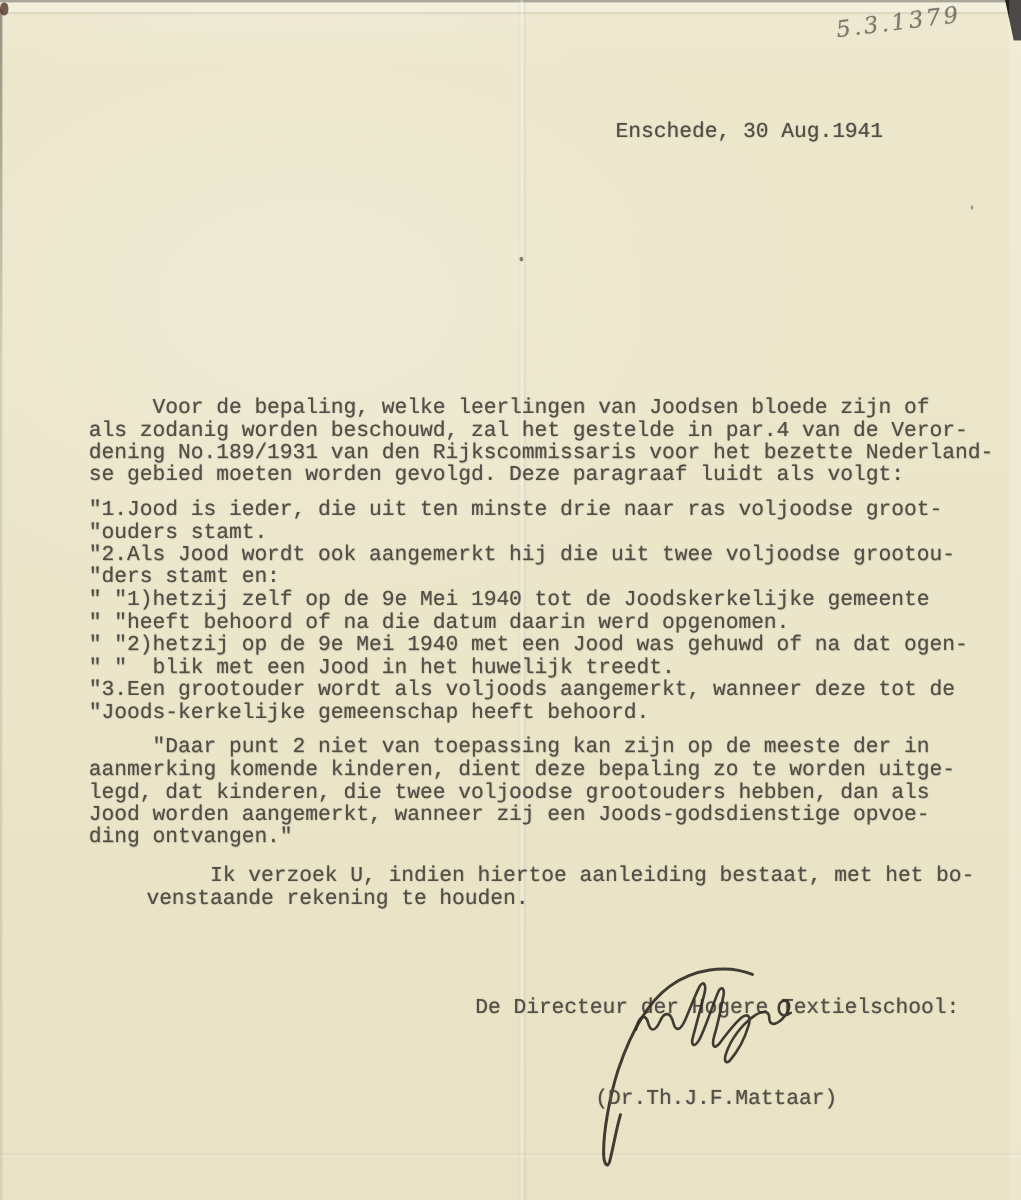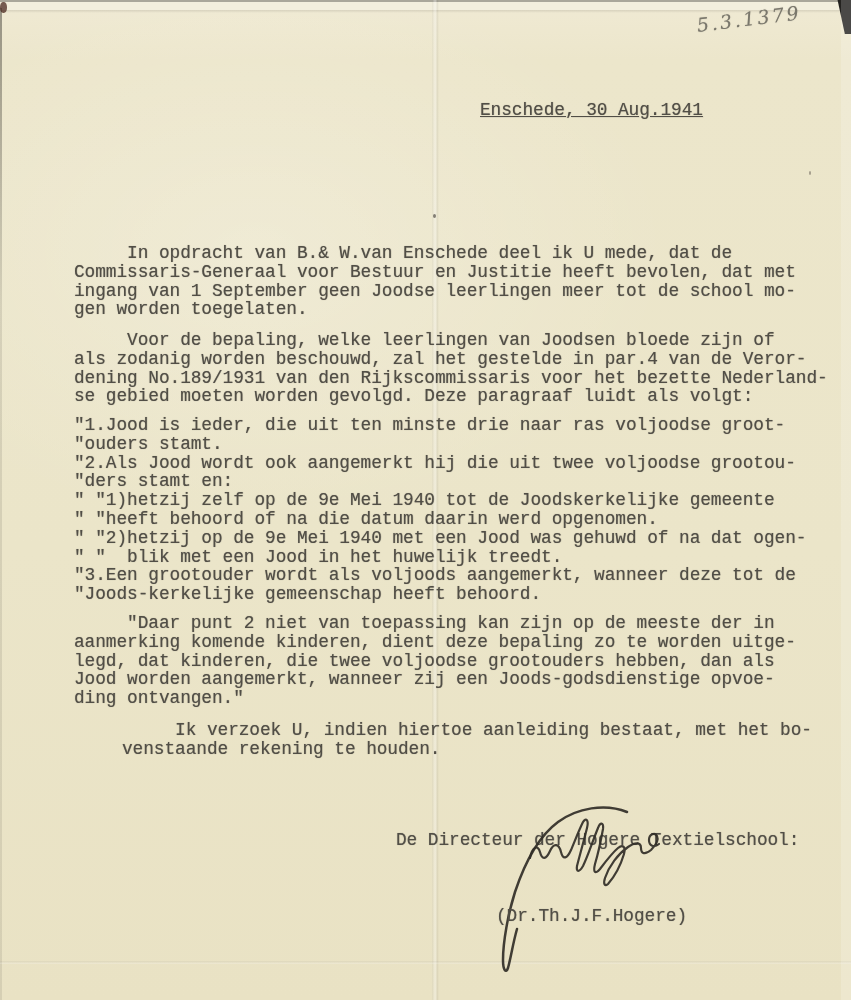--- a/index.html
+++ b/index.html
@@ -9,21 +9,21 @@
       radial-gradient(ellipse 600px 400px at 30% 25%, rgba(255,255,255,0.20), rgba(255,255,255,0) 70%),
       linear-gradient(180deg,#f0ead4 0%,#ece6cb 6%,#ebe5c9 55%,#e9e2c4 100%);
     font-family:"Liberation Mono","DejaVu Sans Mono",monospace;
   }
   .tw{
     position:absolute;white-space:pre;
     font-size:17.7px;line-height:18.8px;letter-spacing:0;
     color:#514e46;
     text-shadow:0 0 1px rgba(81,78,70,0.45), 0.5px 0.4px 0.6px rgba(81,78,70,0.25);
   }
-  .dateline{left:480px;top:101px;text-decoration:underline;}
+  .dateline{left:513px;top:101px;}
   .recipient{left:74px;top:162px;}
   .p1{left:74px;top:244px;}
   .p2{left:74px;top:331px;}
   .quote{left:74px;top:416px;}
   .p3{left:74px;top:614px;}
   .p4{left:74px;top:721px;margin-left:48px;}
   .closing{left:396px;top:791px;margin-top:40px;}
   .sig-name{left:496px;top:907px;}
   .pencil-note{
     position:absolute;left:697px;top:14px;
@@ -69,24 +69,20 @@
   <div class="fold-h-bottom"></div>
   <div class="right-edge-light"></div>
   <div class="speck speck-1"></div>
   <div class="speck speck-2"></div>
 
   <div class="pencil-note">5.3.1379</div>
 
   <div class="tw dateline">Enschede, 30 Aug.1941</div>
 
 
-  <div class="tw p1">     In opdracht van B.&amp; W.van Enschede deel ik U mede, dat de
-Commissaris-Generaal voor Bestuur en Justitie heeft bevolen, dat met
-ingang van 1 September geen Joodse leerlingen meer tot de school mo-
-gen worden toegelaten.</div>
 
   <div class="tw p2">     Voor de bepaling, welke leerlingen van Joodsen bloede zijn of
 als zodanig worden beschouwd, zal het gestelde in par.4 van de Veror-
 dening No.189/1931 van den Rijkscommissaris voor het bezette Nederland-
 se gebied moeten worden gevolgd. Deze paragraaf luidt als volgt:</div>
 
   <div class="tw quote">"1.Jood is ieder, die uit ten minste drie naar ras voljoodse groot-
 "ouders stamt.
 "2.Als Jood wordt ook aangemerkt hij die uit twee voljoodse grootou-
 "ders stamt en:
@@ -106,15 +102,15 @@
   <div class="tw p4">     Ik verzoek U, indien hiertoe aanleiding bestaat, met het bo-
 venstaande rekening te houden.</div>
 
   <div class="tw closing">De Directeur der Hogere Textielschool:</div>
 
   <svg class="signature" viewBox="0 0 230 185" xmlns="http://www.w3.org/2000/svg">
     <path d="M 172,12 C 150,3 122,8 103,22 C 84,36 70,62 60,92 C 53,114 48,142 48,160 C 48,170 51,174 53,168 C 56,157 58,143 62,129" stroke-width="2.5"></path>
     <path d="M 75,58 C 77,47 83,44 85,52 C 87,60 91,60 95,51 C 99,42 104,44 106,52 C 108,60 112,59 116,50 C 119,43 124,30 128,22 C 131,17 134,20 132,28 C 128,44 124,58 122,66 C 121,72 124,73 128,66 C 133,56 138,40 143,28 C 145,22 149,22 148,29 C 146,40 143,54 140,64 C 138,72 140,75 145,69 C 151,61 157,53 163,48 C 168,44 171,47 169,54 C 166,64 160,76 153,84 C 150,87 148,84 150,78 C 154,66 163,54 173,47 C 180,42 186,42 186,48 C 186,54 190,55 196,50 C 201,45 204,40 202,36 C 200,32 194,34 194,40 C 194,46 199,48 204,44" stroke-width="2.2"></path>
   </svg>
 
-  <div class="tw sig-name">(Dr.Th.J.F.Hogere)</div>
+  <div class="tw sig-name">(Dr.Th.J.F.Mattaar)</div>
 
 </div>
 
 </body></html>

